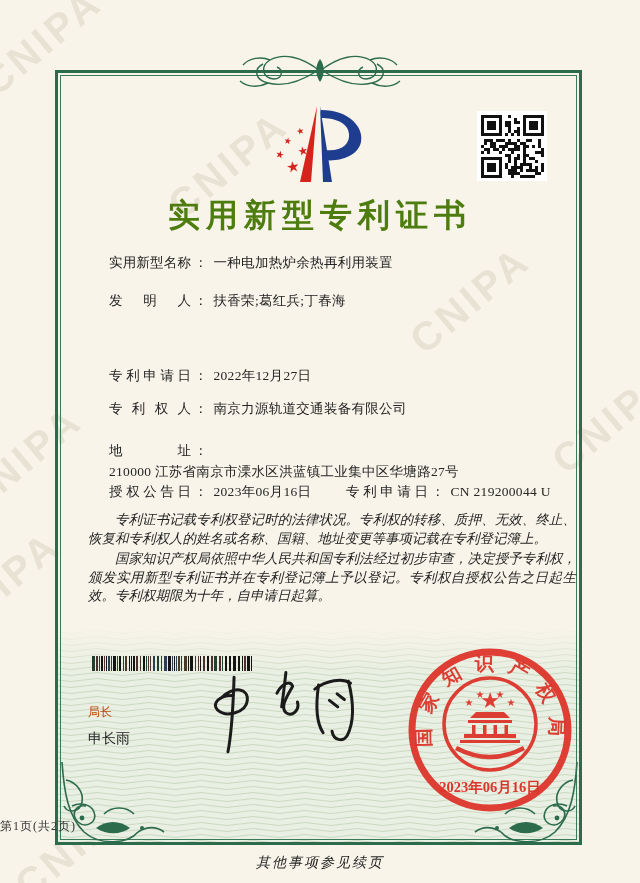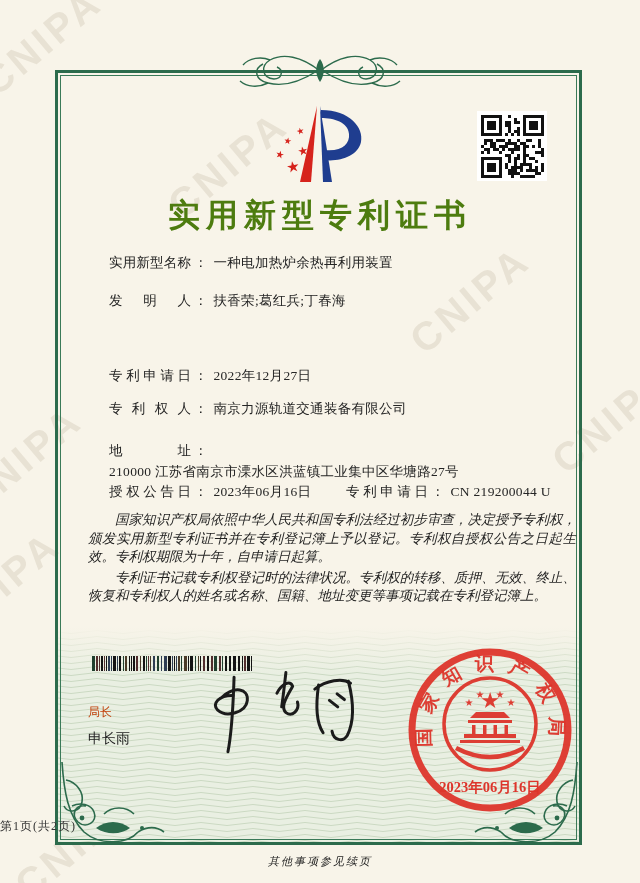--- a/index.html
+++ b/index.html
@@ -65,21 +65,21 @@
   .signer-title{ position:absolute; left:88px; top:704px; font-size:12px; font-family:"Liberation Sans","DejaVu Sans",sans-serif; color:#c2410c; }
   .signer-name { position:absolute; left:88px; top:730px; font-size:14px; font-family:"Liberation Sans","DejaVu Sans",sans-serif; color:#222; }
   .signature{ position:absolute; left:192px; top:663px; }
   .seal{ position:absolute; left:402px; top:642px; }
   .page-num{
     position:absolute; left:0; top:818px; width:100%;
     text-align:left; font-size:12px; color:#333; letter-spacing:1px;
   }
   .cont-note{
     position:absolute; left:0; top:854px; width:100%;
-    text-align:center; font-size:11px; font-style:italic; color:#1f1f1f; letter-spacing:2px;
+    text-align:center; font-size:14px; font-style:italic; color:#1f1f1f; letter-spacing:2px;
   }
 </style>
 </head>
 <body>
 
 <div class="page">
 
   <span class="wm" style="left:42px;top:42px">CNIPA</span>
   <span class="wm" style="left:228px;top:165px">CNIPA</span>
   <span class="wm" style="left:470px;top:300px">CNIPA</span>
@@ -345,22 +345,22 @@
     <span class="flabel">地址</span><span class="colon">：</span><span class="fvalue fvalue-wrap">210000 江苏省南京市溧水区洪蓝镇工业集中区华塘路27号</span>
   </div>
   <div class="row" style="top:481px">
     <span class="flabel">授权公告日</span><span class="colon">：</span><span class="fvalue">2023年06月16日</span>
     <span class="pair2">
       <span class="flabel">专利申请日</span><span class="colon">：</span><span class="fvalue">CN 219200044 U</span>
     </span>
   </div>
 
   <div class="paras">
+    <p>专利证书记载专利权登记时的法律状况。专利权的转移、质押、无效、终止、恢复和专利权人的姓名或名称、国籍、地址变更等事项记载在专利登记簿上。</p>
     <p>国家知识产权局依照中华人民共和国专利法经过初步审查，决定授予专利权，颁发实用新型专利证书并在专利登记簿上予以登记。专利权自授权公告之日起生效。专利权期限为十年，自申请日起算。</p>
-    <p>专利证书记载专利权登记时的法律状况。专利权的转移、质押、无效、终止、恢复和专利权人的姓名或名称、国籍、地址变更等事项记载在专利登记簿上。</p>
   </div>
 
   <svg class="barcode" id="barcodesvg" width="162" height="15">
       <rect x="0" y="0" width="3" height="15" fill="#21402f"></rect>
       <rect x="4" y="0" width="2" height="15" fill="#512e2e"></rect>
       <rect x="7" y="0" width="1" height="15" fill="#512e2e"></rect>
       <rect x="9" y="0" width="2" height="15" fill="#141414"></rect>
       <rect x="12" y="0" width="1" height="15" fill="#512e2e"></rect>
       <rect x="14" y="0" width="1" height="15" fill="#141414"></rect>
       <rect x="16" y="0" width="2" height="15" fill="#2f3d52"></rect>

